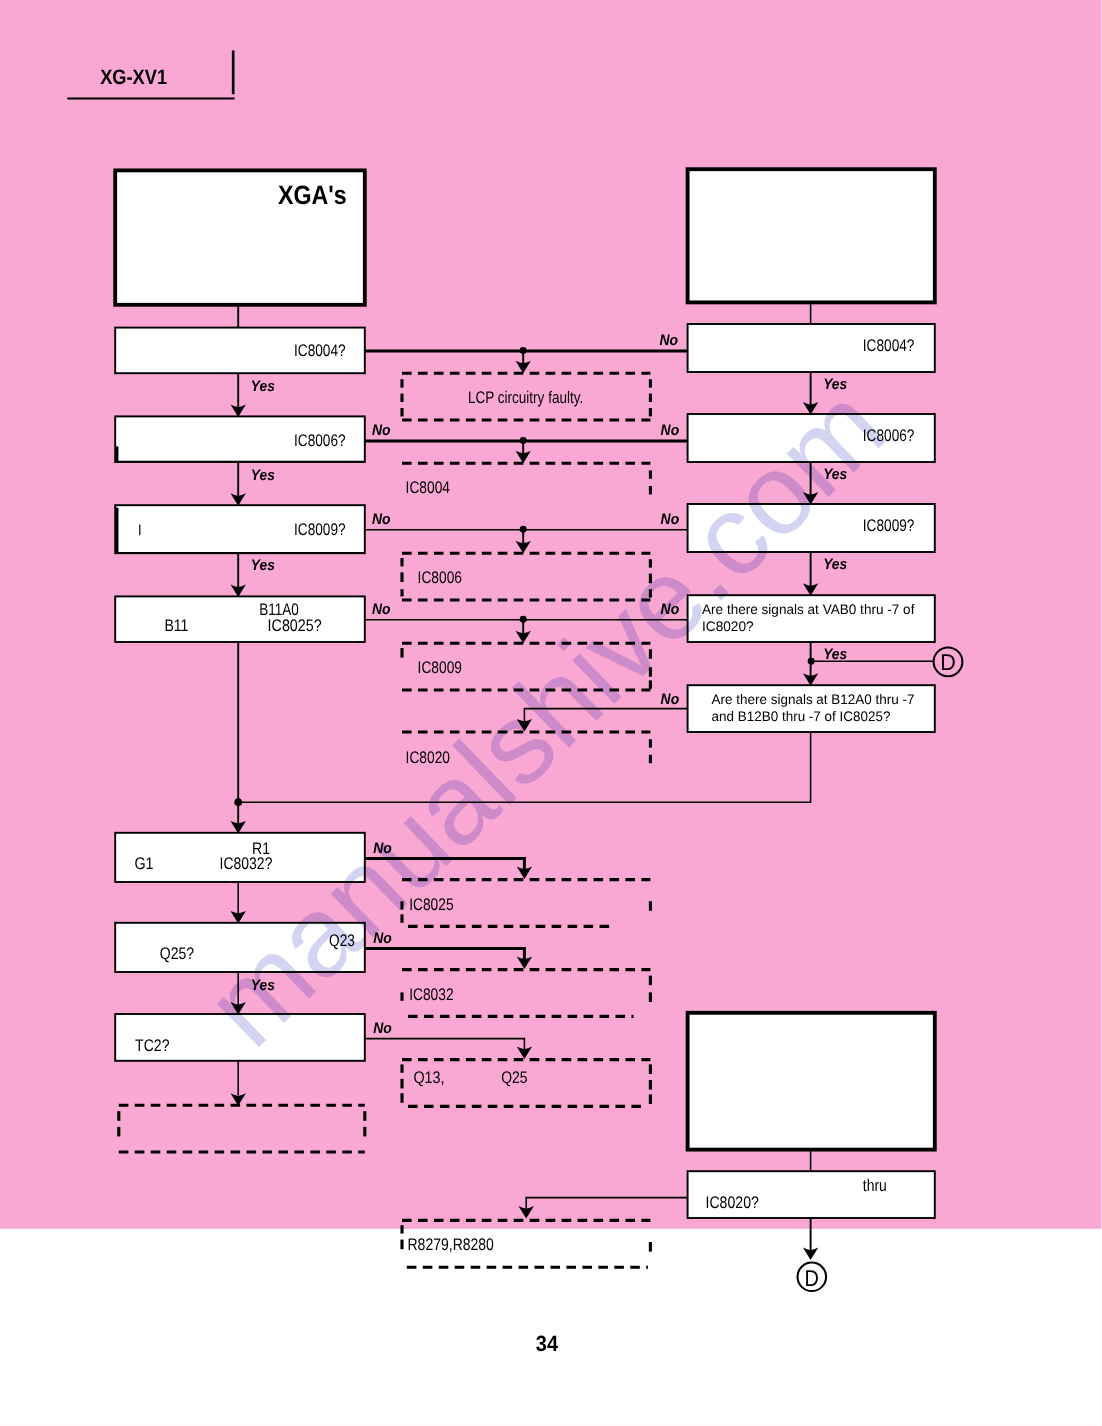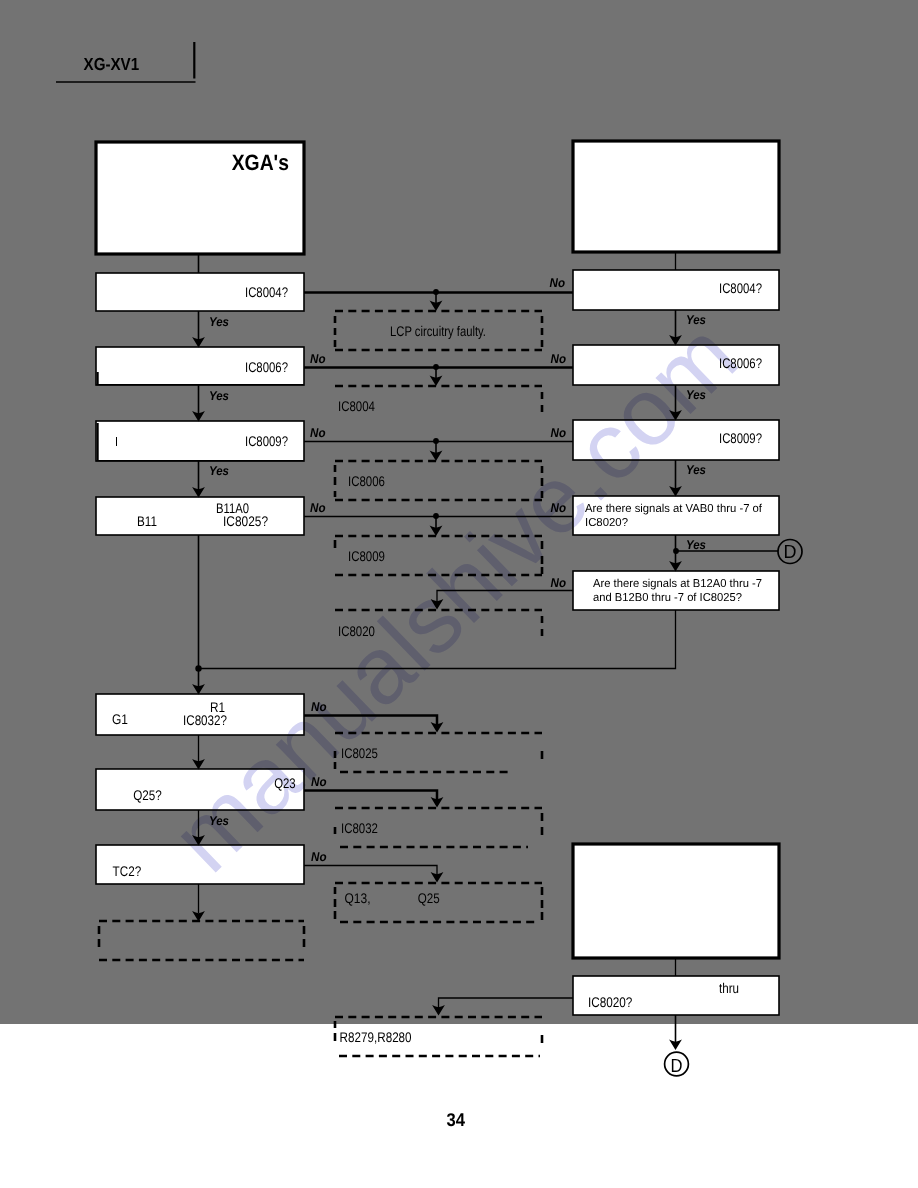--- a/index.html
+++ b/index.html
@@ -1,18 +1,18 @@
 <!DOCTYPE html>
 <html><head>
 <meta charset="utf-8">
 <style>
   html,body{margin:0;padding:0;background:#ffffff;}
   body{width:918px;height:1188px;position:relative;overflow:hidden;
        font-family:"Liberation Sans",sans-serif;color:#000;}
-  #page{position:absolute;left:0;top:0;width:918px;height:1024px;background:#737373;}
+  #page{position:absolute;left:0;top:0;width:918px;height:1024px;background:#f9a8d4;}
   .lyr{position:absolute;left:0;top:0;}
 
   
   .wm{pointer-events:none;mix-blend-mode:multiply;}
   .wmT{font-family:"Liberation Sans",sans-serif;font-size:95px;fill:#d3d3f2;
        letter-spacing:0px;}
 
   
   svg text{fill:#000;-webkit-font-smoothing:antialiased;text-rendering:geometricPrecision;}
   .bx{fill:#fff;stroke:#000;stroke-width:1.6;}

